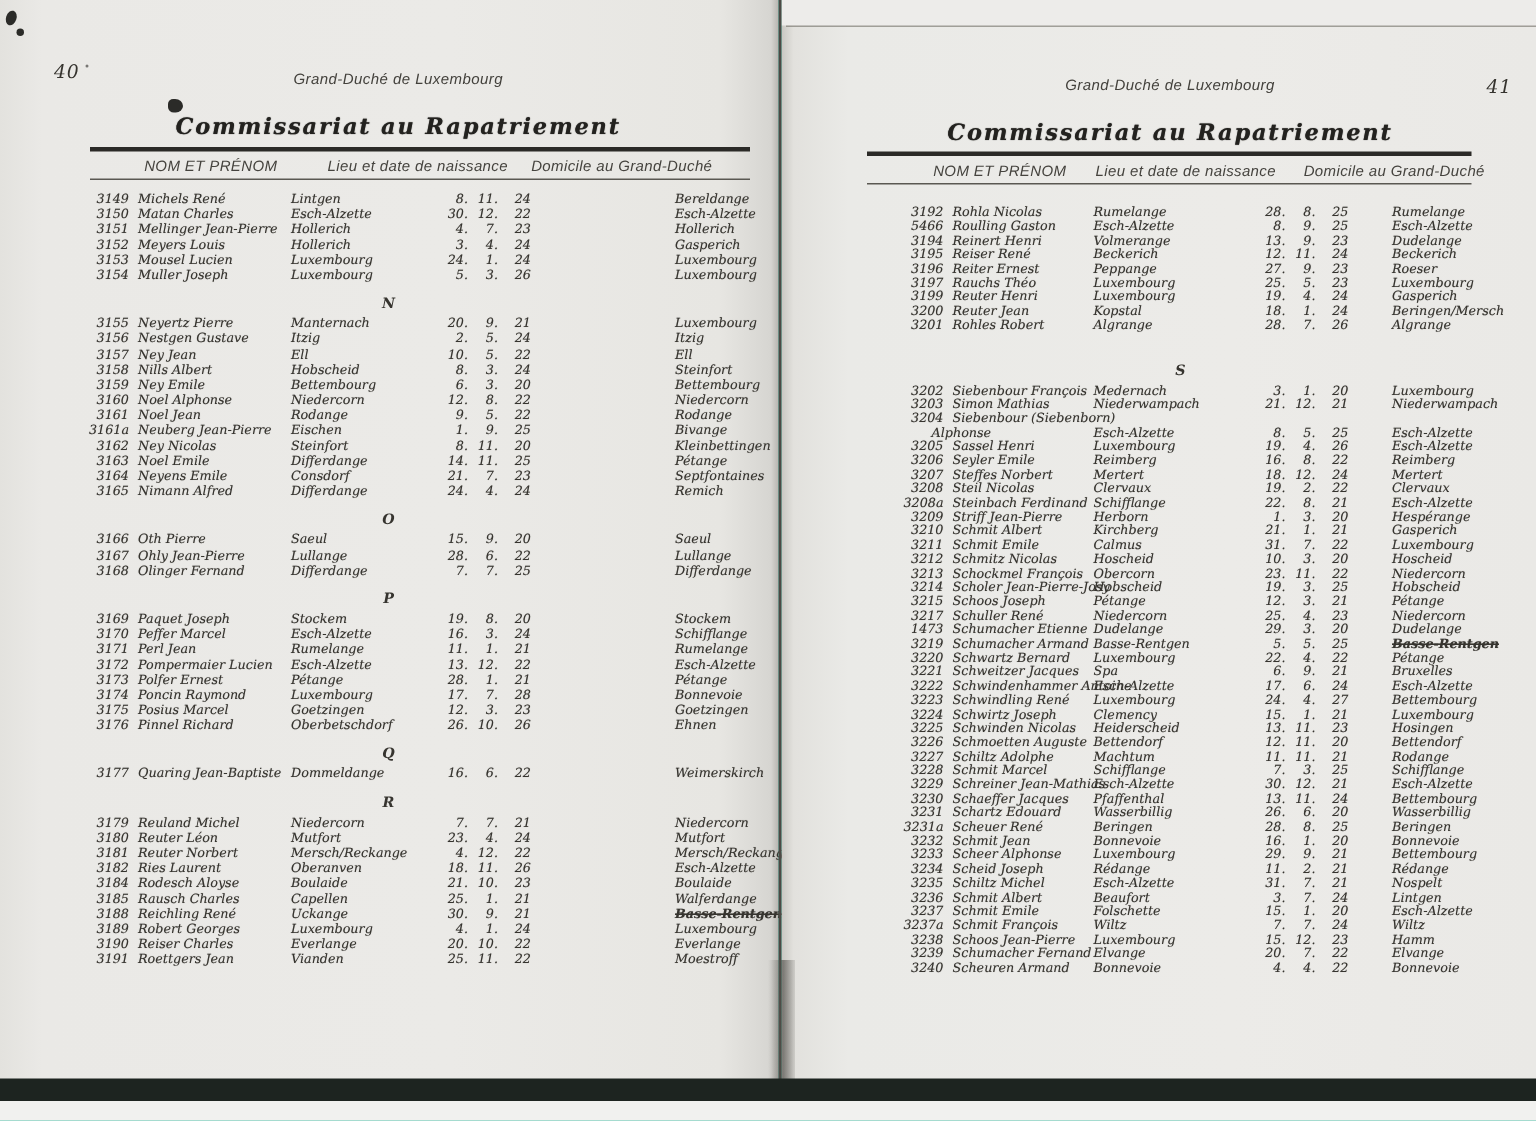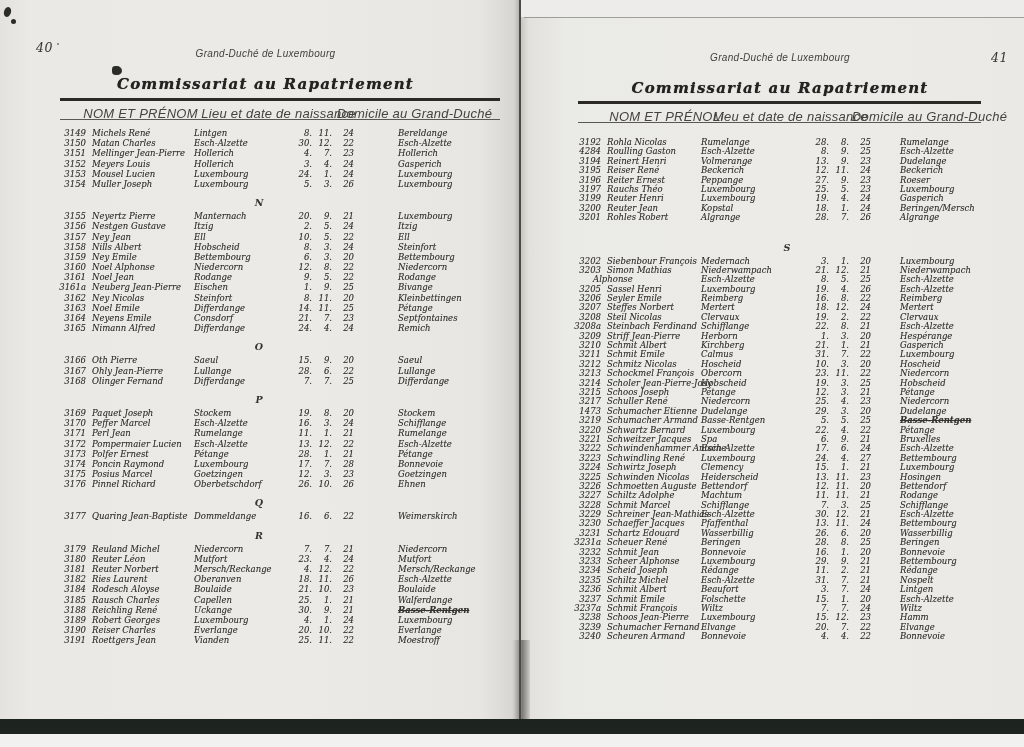--- a/index.html
+++ b/index.html
@@ -45,37 +45,37 @@
   .ptitle { font-size:15px; font-weight:700; letter-spacing:1.2px; color:#23221f;
             text-shadow:0 0 .7px rgba(35,34,31,.8); }
   
   .thead { position:absolute; }
   .left  .thead { top:98px;  left:60px; width:440px; }
   .right .thead { top:101px; left:57px; width:403px; }
   .rule.thick { height:2.5px; background:#2b2a27; }
   .rule.thin  { height:1px;   background:#5a5852; }
   .cols { position:relative; height:9px; margin:5px 0 4px; }
   .cols span { position:absolute; transform:translateX(-50%); white-space:nowrap;
-    font-family:"Liberation Sans", sans-serif; font-size:13px; color:#45433e; letter-spacing:.25px;padding-left:31px; }
+    font-family:"Liberation Sans", sans-serif; font-size:10px; color:#45433e; letter-spacing:.25px;padding-left:31px; }
   .left  .c1 { left:65px; }  .left  .c2 { left:203px; } .left  .c3 { left:339px; }
   .right .c1 { left:73px; }  .right .c2 { left:197px; } .right .c3 { left:336px; }
   
   .rows { position:absolute; left:0; right:0; }
   .left  .rows { top:128px; }
   .right .rows { top:138px; }
   .row { display:grid; white-space:nowrap; font-size:8.5px;
          text-shadow:0 0 .5px rgba(54,52,47,.45); }
   .left  .row { grid-template-columns:46px 108px 96px 22px 20px 22px 1fr; padding-left:40px; height:10.2px; line-height:10.2px; }
-  .right .row { grid-template-columns:44px 100px 104px 24px 20px 22px 1fr; padding-left:36px; height:9.4px; line-height:9.4px; }
+  .right .row { grid-template-columns:44px 100px 104px 24px 20px 22px 1fr; padding-left:36px; height:9.4px; line-height:9.4px;margin-left:28px; }
   .cell-num  { text-align:right; }
   .cell-name { padding-left:6px; overflow:visible; }
   .cell-name.cont { grid-column:1 / 3; padding-left:36px; }
   .cell-place{ overflow:visible; }
   .cell-dd, .cell-dm, .cell-dy { text-align:right; }
-  .left  .cell-dom { padding-left:44px; }
+  .left  .cell-dom { padding-left:96px; }
   .right .cell-dom { padding-left:29px; }
   .cell-dom.struck { text-decoration:line-through; text-decoration-thickness:1.2px; font-weight:700; }
   .sec-letter { text-align:center; font-weight:700; font-size:9.5px; letter-spacing:1px; height:10px; line-height:10px; }
   .left  .sec-letter { margin:9px 0 3px; }
   .right .sec-letter { margin:20px 0 4px; padding-left:30px; }
 </style>
 </head>
 <body>
 
 <div class="scan">
@@ -483,21 +483,21 @@
         <div class="row">
           <span class="cell-num">3192</span>
           <span class="cell-name">Rohla Nicolas</span>
           <span class="cell-place">Rumelange</span>
           <span class="cell-dd">28.</span>
           <span class="cell-dm">8.</span>
           <span class="cell-dy">25</span>
           <span class="cell-dom">Rumelange</span>
         </div>
         <div class="row">
-          <span class="cell-num">4284</span>
+          <span class="cell-num">5466</span>
           <span class="cell-name">Roulling Gaston</span>
           <span class="cell-place">Esch-Alzette</span>
           <span class="cell-dd">8.</span>
           <span class="cell-dm">9.</span>
           <span class="cell-dy">25</span>
           <span class="cell-dom">Esch-Alzette</span>
         </div>
         <div class="row">
           <span class="cell-num">3194</span>
           <span class="cell-name">Reinert Henri</span>
@@ -572,20 +572,24 @@
           <span class="cell-dom">Luxembourg</span>
         </div>
         <div class="row">
           <span class="cell-num">3203</span>
           <span class="cell-name">Simon Mathias</span>
           <span class="cell-place">Niederwampach</span>
           <span class="cell-dd">21.</span>
           <span class="cell-dm">12.</span>
           <span class="cell-dy">21</span>
           <span class="cell-dom">Niederwampach</span>
+        </div>
+        <div class="row">
+          <span class="cell-num">3204</span>
+          <span class="cell-name">Siebenbour (Siebenborn)</span>
         </div>
         <div class="row">
           <span class="cell-name cont">Alphonse</span>
           <span class="cell-place">Esch-Alzette</span>
           <span class="cell-dd">8.</span>
           <span class="cell-dm">5.</span>
           <span class="cell-dy">25</span>
           <span class="cell-dom">Esch-Alzette</span>
         </div>
         <div class="row">

